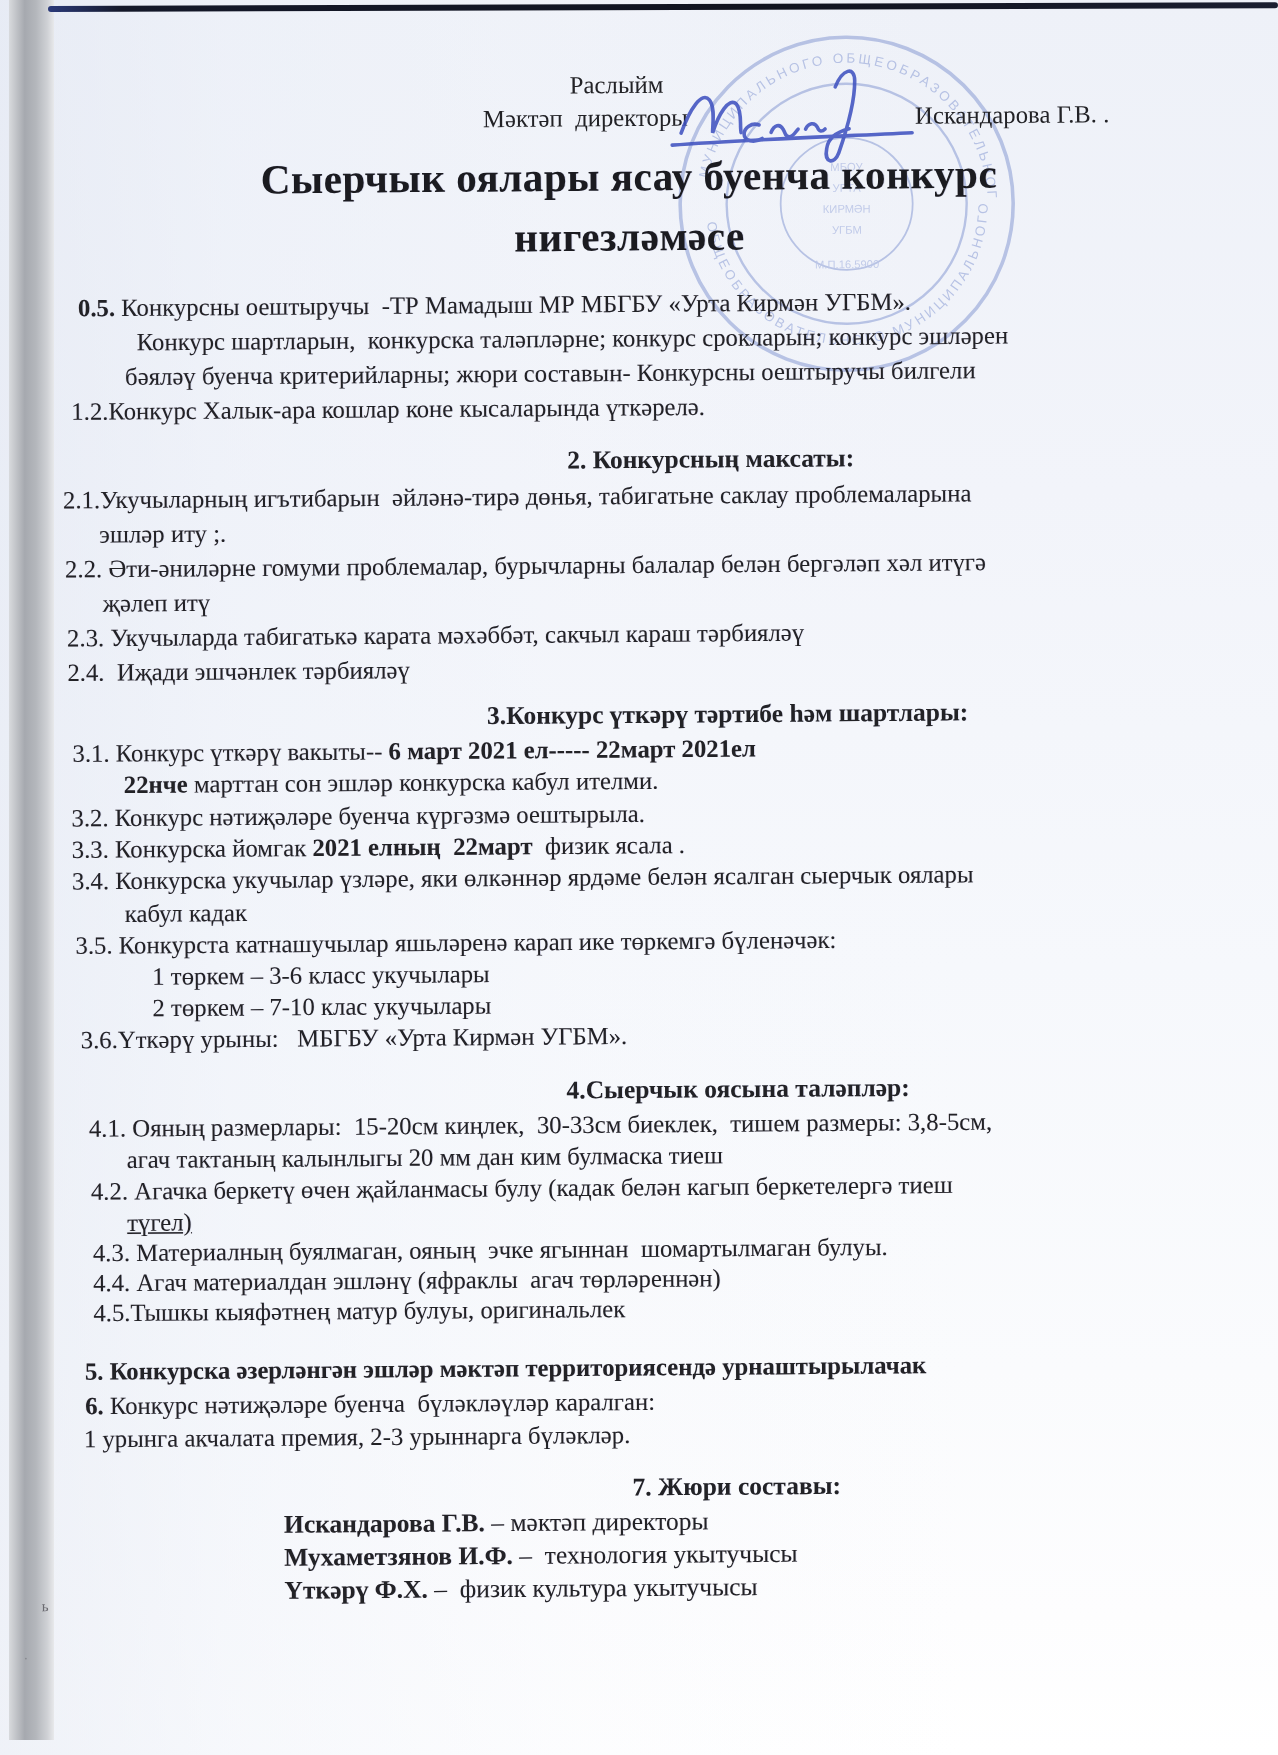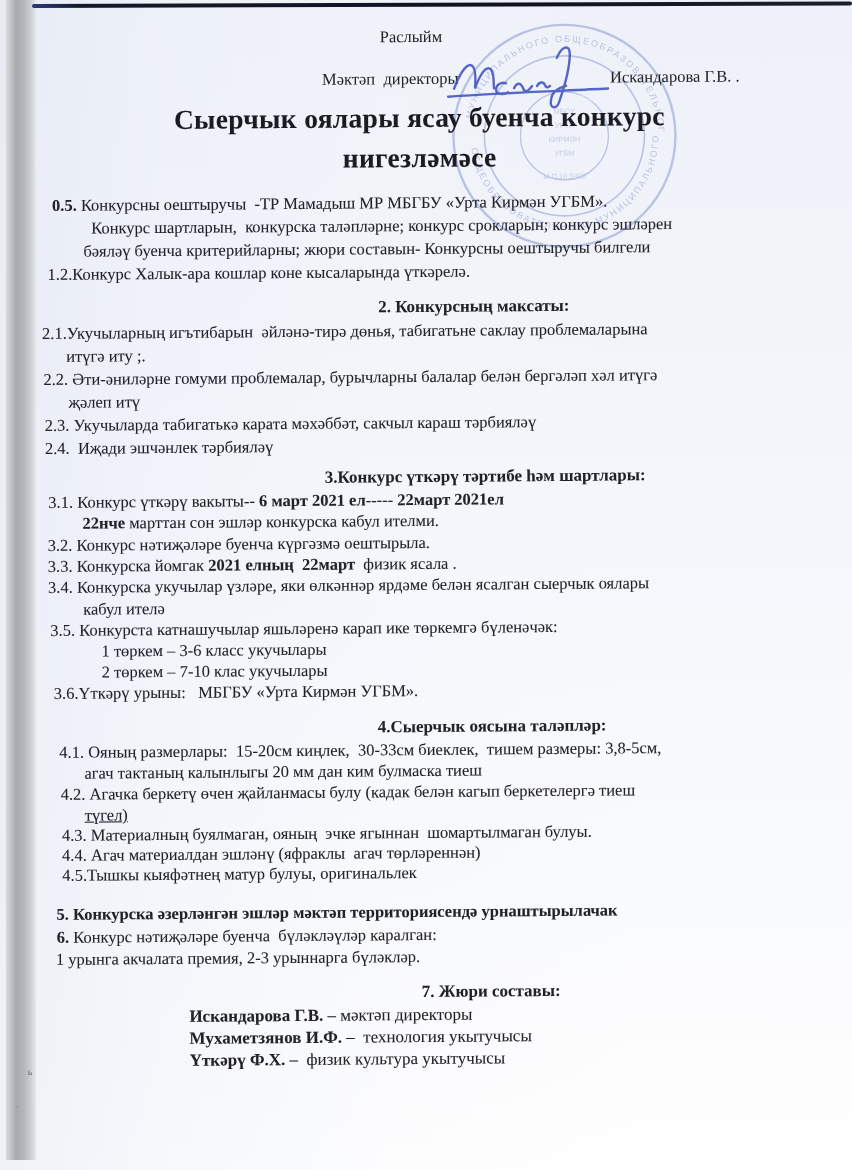--- a/index.html
+++ b/index.html
@@ -57,21 +57,21 @@
       </g>
       <g fill="#8a9cd6" font-family="Liberation Sans, sans-serif" font-size="7.5" text-anchor="middle" opacity=".9">
         <text x="120" y="100">МБОУ</text>
         <text x="120" y="114">УРТА</text>
         <text x="120" y="128">КИРМӘН</text>
         <text x="120" y="142">УГБМ</text>
         <text x="120" y="165">М.П.16.5900</text>
       </g>
     </svg>
 
-    <div class="approve" style="left:388px;top:30px;">Раслыйм</div>
+    <div class="approve" style="left:388px;top:50px;">Раслыйм</div>
     <div class="approve" style="left:330px;top:72px;">Мәктәп  директоры</div>
     <div class="approve" style="left:618px;top:72px;">Искандарова Г.В. .</div>
 
     <svg class="sig-svg" style="left:448px;top:40px;" width="180" height="80" viewBox="0 0 180 80">
       <g fill="none" stroke="#4053c0" stroke-width="2.4" stroke-linecap="round" opacity=".88">
         <path d="M14,52 C20,36 28,24 33,30 C37,35 35,46 35,52 C39,40 46,28 51,33 C55,38 53,47 54,52"></path>
         <path d="M66,47 c-5,-2 -10,2 -10,6 c0,5 7,6 12,3"></path>
         <path d="M74,52 c2,-5 6,-6 8,-2 c2,3 1,5 4,5 c3,0 4,-3 6,-5"></path>
         <path d="M97,50 c2,-4 6,-5 8,-1 c1,3 3,3 5,1"></path>
         <path d="M117,22 C122,10 130,8 130,18 C130,34 124,52 119,66 C116,74 109,73 111,63 C112,56 118,52 126,50"></path>
@@ -82,33 +82,33 @@
     <div class="title" style="top:105px;">Сыерчык оялары ясау буенча конкурс</div>
     <div class="title" style="top:145px;">нигезләмәсе</div>
 
     <div class="ln" style="left:59px;top:196px;"><span class="b">0.5.</span><span> Конкурсны оештыручы  -ТР Мамадыш МР МБГБУ «Урта Кирмән УГБМ».</span></div>
     <div class="ln" style="left:98px;top:219px;">Конкурс шартларын,  конкурска таләпләрне; конкурс срокларын; конкурс эшләрен</div>
     <div class="ln" style="left:90px;top:242px;">бәяләү буенча критерийларны; жюри составын- Конкурсны оештыручы билгели</div>
     <div class="ln" style="left:54px;top:265px;">1.2.Конкурс Халык-ара кошлар коне кысаларында үткәрелә.</div>
 
     <div class="hd" style="left:480px;top:300px;">2. Конкурсның максаты:</div>
     <div class="ln" style="left:48px;top:324px;">2.1.Укучыларның игътибарын  әйләнә-тирә дөнья, табигатьне саклау проблемаларына</div>
-    <div class="ln" style="left:72px;top:347px;">итүгә иту ;.</div>
+    <div class="ln" style="left:72px;top:347px;">эшләр иту ;.</div>
     <div class="ln" style="left:49px;top:370px;">2.2. Әти-әниләрне гомуми проблемалар, бурычларны балалар белән бергәләп хәл итүгә</div>
     <div class="ln" style="left:74px;top:393px;">җәлеп итү</div>
     <div class="ln" style="left:50px;top:416px;">2.3. Укучыларда табигатькә карата мәхәббәт, сакчыл караш тәрбияләү</div>
     <div class="ln" style="left:50px;top:439px;">2.4.  Иҗади эшчәнлек тәрбияләү</div>
 
     <div class="hd" style="left:490px;top:470px;">3.Конкурс үткәрү тәртибе һәм шартлары:</div>
     <div class="ln" style="left:53px;top:493px;"><span>3.1. Конкурс үткәрү вакыты-- </span><span class="b">6 март 2021 ел----- 22март 2021ел</span></div>
     <div class="ln" style="left:87px;top:514px;"><span class="b">22нче</span><span> марттан сон эшләр конкурска кабул ителми.</span></div>
     <div class="ln" style="left:52px;top:536px;">3.2. Конкурс нәтиҗәләре буенча күргәзмә оештырыла.</div>
     <div class="ln" style="left:52px;top:557px;"><span>3.3. Конкурска йомгак </span><span class="b">2021 елның  22март</span><span>  физик ясала .</span></div>
     <div class="ln" style="left:52px;top:578px;">3.4. Конкурска укучылар үзләре, яки өлкәннәр ярдәме белән ясалган сыерчык оялары</div>
-    <div class="ln" style="left:87px;top:600px;">кабул ителә</div>
+    <div class="ln" style="left:87px;top:600px;">кабул кадак</div>
     <div class="ln" style="left:54px;top:621px;">3.5. Конкурста катнашучылар яшьләренә карап ике төркемгә бүленәчәк:</div>
     <div class="ln" style="left:105px;top:642px;">1 төркем – 3-6 класс укучылары</div>
     <div class="ln" style="left:105px;top:663px;">2 төркем – 7-10 клас укучылары</div>
     <div class="ln" style="left:57px;top:684px;">3.6.Үткәрү урыны:   МБГБУ «Урта Кирмән УГБМ».</div>
 
     <div class="hd" style="left:495px;top:720px;">4.Сыерчык оясына таләпләр:</div>
     <div class="ln" style="left:62px;top:743px;">4.1. Ояның размерлары:  15-20см киңлек,  30-33см биеклек,  тишем размеры: 3,8-5см,</div>
     <div class="ln" style="left:87px;top:764px;">агач тактаның калынлыгы 20 мм дан ким булмаска тиеш</div>
     <div class="ln" style="left:63px;top:785px;">4.2. Агачка беркетү өчен җайланмасы булу (кадак белән кагып беркетелергә тиеш</div>
     <div class="ln" style="left:87px;top:806px;text-decoration:underline;">түгел)</div>

